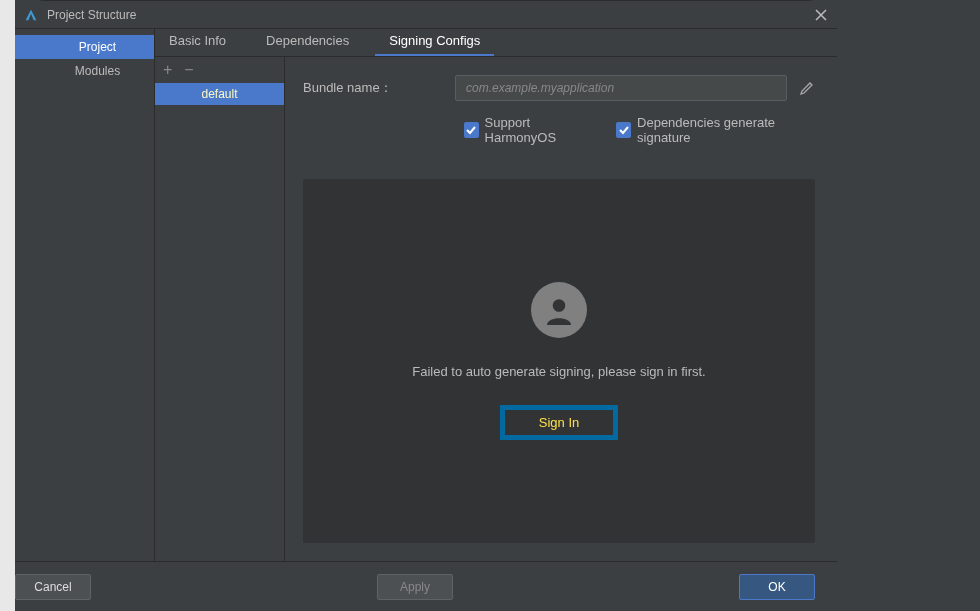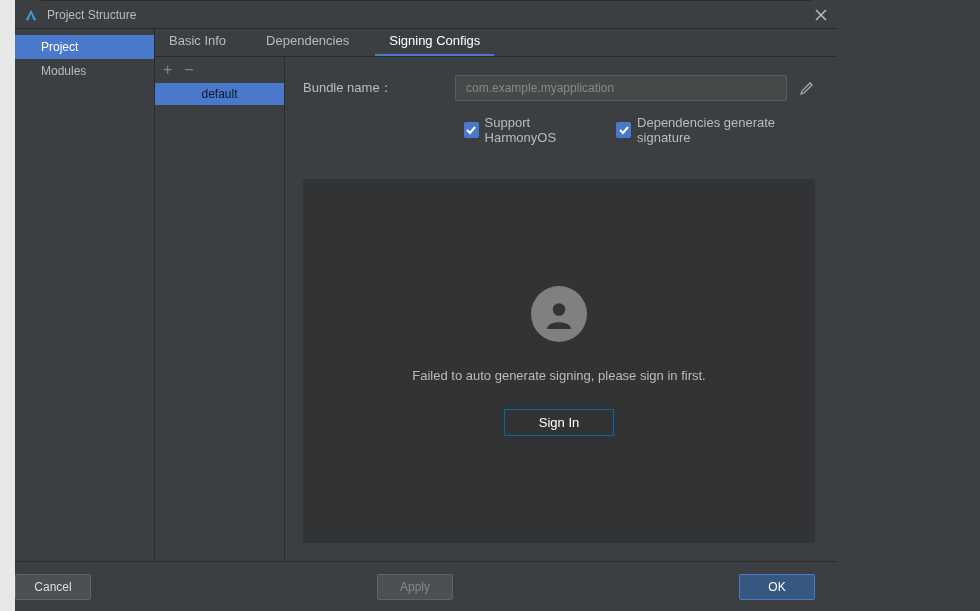--- a/index.html
+++ b/index.html
@@ -22,69 +22,69 @@
   .title-logo { width:16px; height:16px; margin-right:8px; }
   .title-text { flex:1; font-size:12px; color:#bbb; }
   .title-close { width:16px; height:16px; display:flex; align-items:center; justify-content:center; color:#bbb; cursor:pointer; }
   .title-close svg { width:12px; height:12px; }
 
   
   .body { flex:1; display:flex; min-height:0; }
 
   
   .sidebar { width: 140px; background:#3c3f41; border-right:1px solid #2b2b2b; padding-top:6px; }
-  .side-item { height:24px; font-size:12px; display:flex; align-items:center; padding-left:26px; color:#bbb; cursor:pointer; }
+  .side-item { height:24px; font-size:12px; display:flex; align-items:center; padding-left:26px; color:#bbb; cursor:pointer;justify-content:center; }
   .side-item.selected { background:#4a79cc; color:#fff; }
 
   
   .main { flex:1; display:flex; flex-direction:column; min-width:0; }
 
   
   .tabs { height:28px; display:flex; align-items:flex-end; border-bottom:1px solid #2b2b2b; gap:12px; }
   .tab { padding:6px 14px; font-size:13px; color:#bbb; cursor:pointer; border-bottom:2px solid transparent; }
   .tab.active { color:#fff; border-bottom:2px solid #4a79cc; }
 
   
   .content { flex:1; display:flex; min-height:0; }
 
   
   .cfg-col { width:130px; border-right:1px solid #2b2b2b; display:flex; flex-direction:column; }
   .cfg-toolbar { height:26px; display:flex; align-items:center; padding-left:8px; gap:12px; color:#888; }
   .cfg-toolbar span { font-size:16px; cursor:pointer; line-height:1; }
-  .cfg-item { height:22px; font-size:12px; display:flex; align-items:center; justify-content:center; color:#0f172a; background:#4a79cc; cursor:pointer; }
+  .cfg-item { height:22px; font-size:12px; display:flex; align-items:center; justify-content:center; color:#fef9c3; background:#4a79cc; cursor:pointer; }
 
   
   .form { flex:1; padding:18px 22px 18px 18px; display:flex; flex-direction:column; gap:14px; min-width:0; }
 
   .row { display:flex; align-items:center; gap:12px; }
   .label { width:140px; font-size:13px; color:#bbb; }
   .text-input {
     flex:1; height:26px; background:#45494a; border:1px solid #5a5d5e; color:#888;
-    font-size:12px; padding:0 10px; border-radius:2px;
+    font-size:12px; padding:0 10px; border-radius:2px;font-style:italic;
   }
   .text-input::placeholder { color:#888; }
   .pencil { width:16px; height:16px; cursor:pointer; color:#aaa; display:flex; align-items:center; }
 
   .checks { display:flex; align-items:center; gap:22px; }
   .check-left-pad { width:152px; }
   .chk { display:flex; align-items:center; gap:6px; font-size:13px; color:#bbb; cursor:pointer; }
   .chk-box { width:16px; height:16px; background:#4a79cc; border-radius:2px; display:flex; align-items:center; justify-content:center; }
   .chk-box svg { width:12px; height:12px; }
 
   .signin-panel {
     margin-top:20px; flex:1; background:#313335; border-radius:2px;
     display:flex; flex-direction:column; align-items:center; justify-content:center; gap:26px;
     padding:30px;
   }
   .avatar { width:56px; height:56px; border-radius:50%; background:#808080; display:flex; align-items:center; justify-content:center; }
   .avatar-inner { width:36px; height:36px; }
   .signin-msg { font-size:13px; color:#bbb; text-align:center; }
   .signin-btn {
-    padding:5px 34px; font-size:13px; color:#ffffff; background:transparent;
-    border:1px solid #0369a1; cursor:pointer;
+    padding:5px 34px; font-size:13px; color:#fde047; background:transparent;
+    border:5px solid #0369a1; cursor:pointer;
   }
 
   
   .footer { height:50px; border-top:1px solid #2b2b2b; display:flex; align-items:center; justify-content:space-between; padding-right:22px; gap:10px; }
   .btn { width:76px; height:26px; font-size:12px; border:none; cursor:pointer; border-radius:2px; }
   .btn-grey { background:#4c5052; color:#ddd; border:1px solid #5e6364; }
   .btn-grey.disabled { color:#888; cursor:default; }
   .btn-blue { background:#365880; color:#fff; border:1px solid #4a79cc; }
 </style>
 </head>

